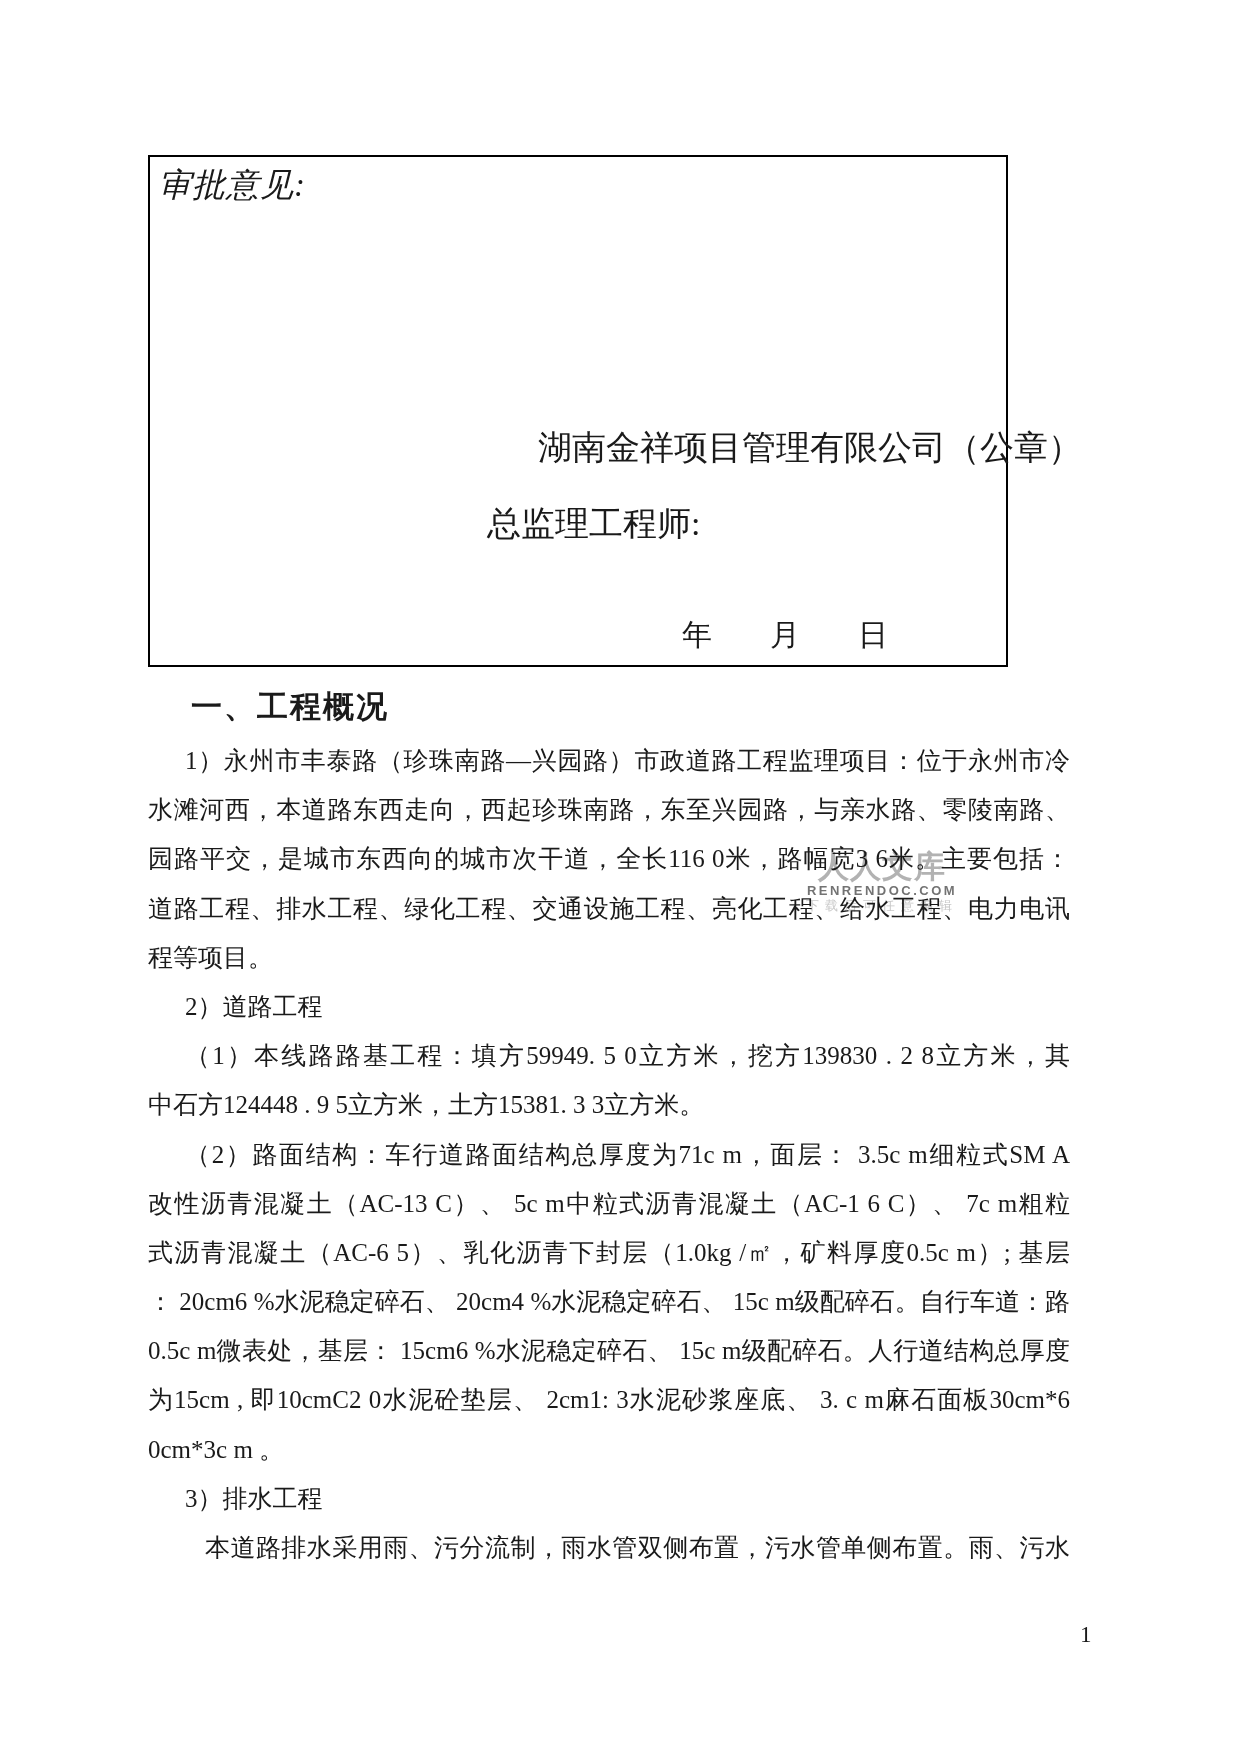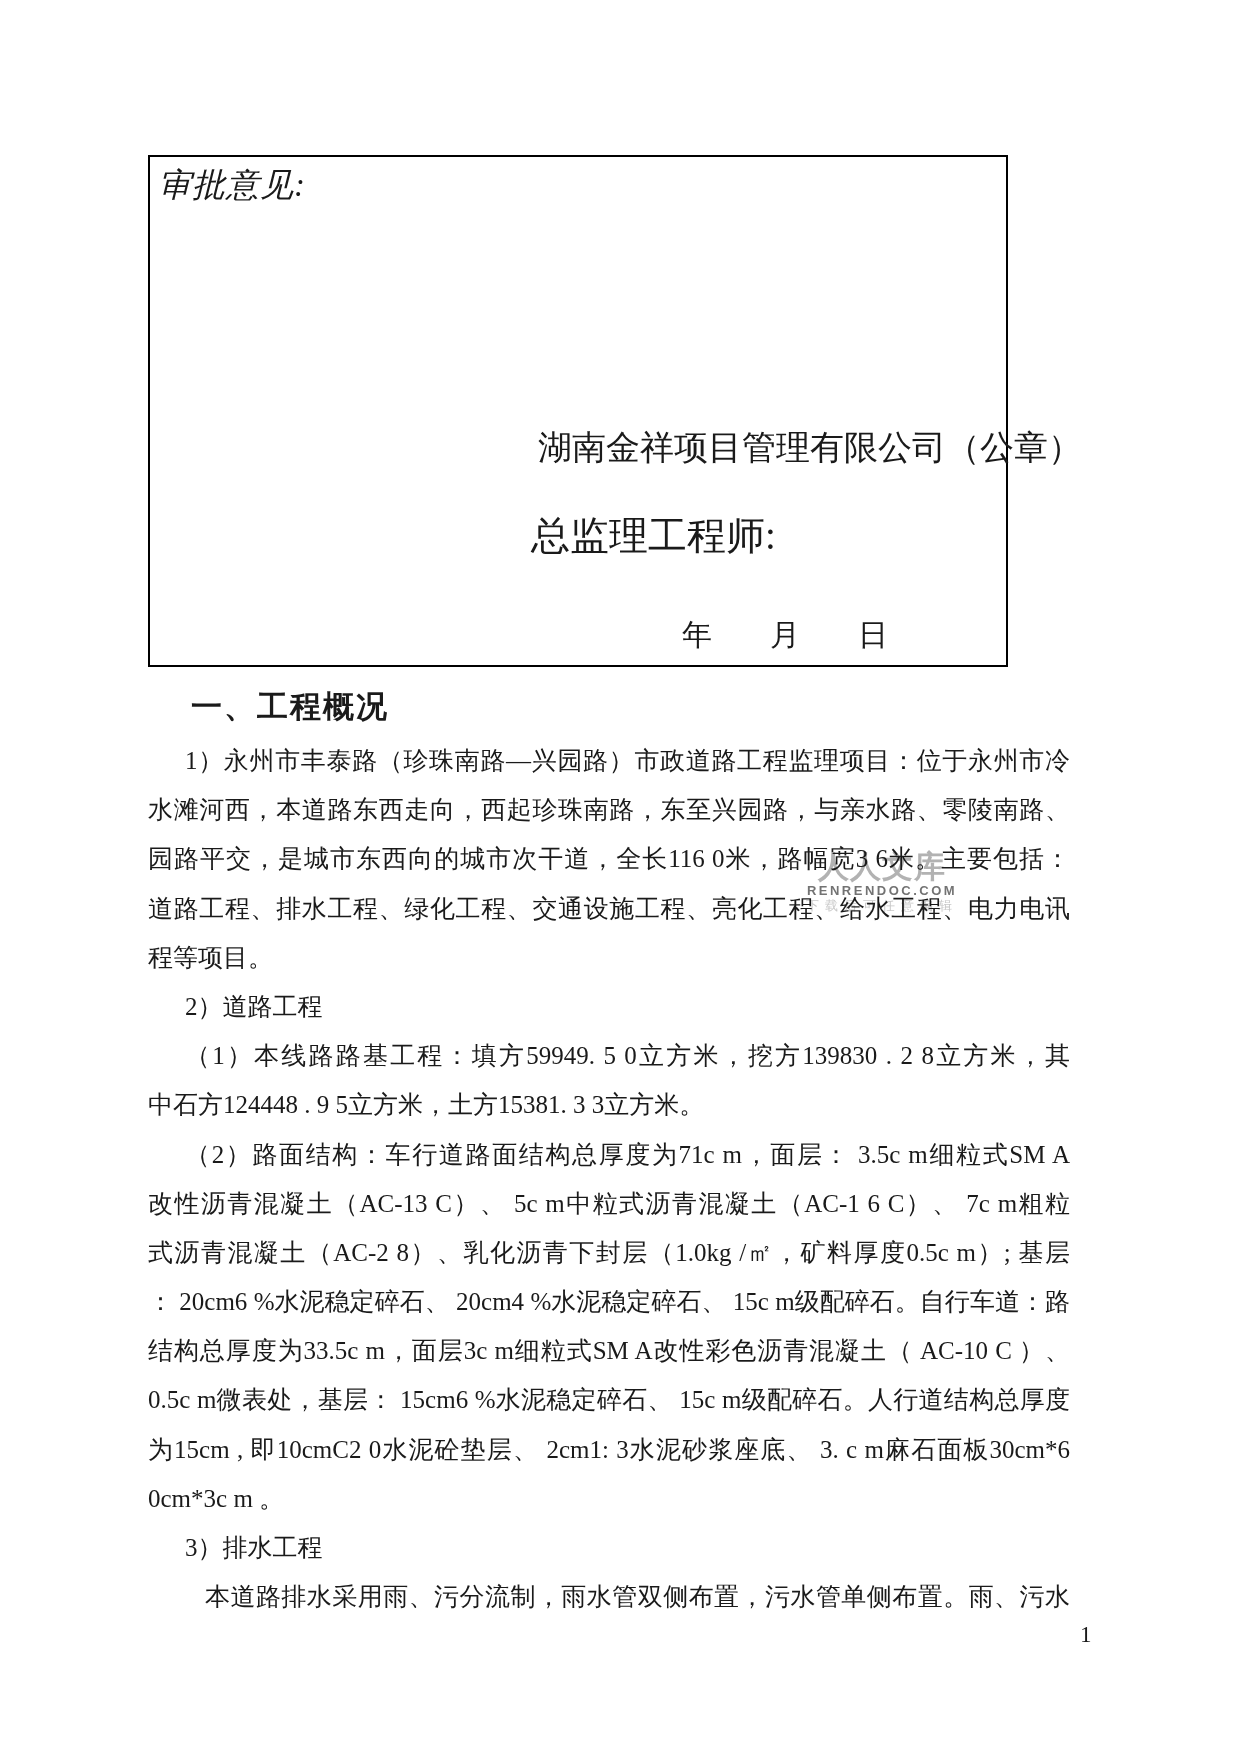--- a/index.html
+++ b/index.html
@@ -22,22 +22,22 @@
   }
   .approval-label {
     position:absolute; left:8px; top:6px;
     font-size:33px; letter-spacing:1px;font-style:italic;
   }
   .company-line {
     position:absolute; left:388px; top:268px;
     font-size:34px; white-space:nowrap;
   }
   .chief-line {
-    position:absolute; left:337px; top:352px;
-    font-size:39px; white-space:nowrap;margin-left:44px;
+    position:absolute; left:337px; top:344px;
+    font-size:34px; white-space:nowrap;
   }
   .date-line {
     position:absolute; left:485px; top:458px;
     font-size:30px; white-space:nowrap;margin-left:47px;
   }
   .date-gap { margin-left:58px; }
 
   
   .heading {
     position:absolute; left:183px; top:678px;
@@ -125,23 +125,22 @@
       <div class="line j ind1">1）永州市丰泰路（珍珠南路—兴园路）市政道路工程监理项目：位于永州市冷</div>
       <div class="line j">水滩河西，本道路东西走向，西起珍珠南路，东至兴园路，与亲水路、零陵南路、兴</div>
       <div class="line j">园路平交，是城市东西向的城市次干道，全长116 0米，路幅宽3 6米。主要包括：</div>
       <div class="line j">道路工程、排水工程、绿化工程、交通设施工程、亮化工程、给水工程、电力电讯工</div>
       <div class="line">程等项目。</div>
       <div class="line ind1">2）道路工程</div>
       <div class="line j ind1">（1）本线路路基工程：填方59949. 5 0立方米，挖方139830 . 2 8立方米，其</div>
       <div class="line">中石方124448 . 9 5立方米，土方15381. 3 3立方米。</div>
       <div class="line j ind1">（2）路面结构：车行道路面结构总厚度为71c m，面层： 3.5c m细粒式SM A</div>
       <div class="line j">改性沥青混凝土（AC-13 C）、 5c m中粒式沥青混凝土（AC-1 6 C）、 7c m粗粒</div>
-      <div class="line j">式沥青混凝土（AC-2 8）、乳化沥青下封层（1.0kg /㎡，矿料厚度0.5c m）; 基层</div>
+      <div class="line j">式沥青混凝土（AC-6 5）、乳化沥青下封层（1.0kg /㎡，矿料厚度0.5c m）; 基层</div>
       <div class="line j">： 20cm6 %水泥稳定碎石、 20cm4 %水泥稳定碎石、 15c m级配碎石。自行车道：路面</div>
-      <div class="line j">结构总厚度为33.5c m，面层3c m细粒式SM A改性彩色沥青混凝土（ AC-10 C ）、</div>
       <div class="line j">0.5c m微表处，基层： 15cm6 %水泥稳定碎石、 15c m级配碎石。人行道结构总厚度</div>
       <div class="line j">为15cm , 即10cmC2 0水泥砼垫层、 2cm1: 3水泥砂浆座底、 3. c m麻石面板30cm*6</div>
       <div class="line">0cm*3c m 。</div>
       <div class="line ind1">3）排水工程</div>
       <div class="line j ind2">本道路排水采用雨、污分流制，雨水管双侧布置，污水管单侧布置。雨、污水管</div>
     </div>
 
   <div class="page-number">1</div>
 
 </div>

